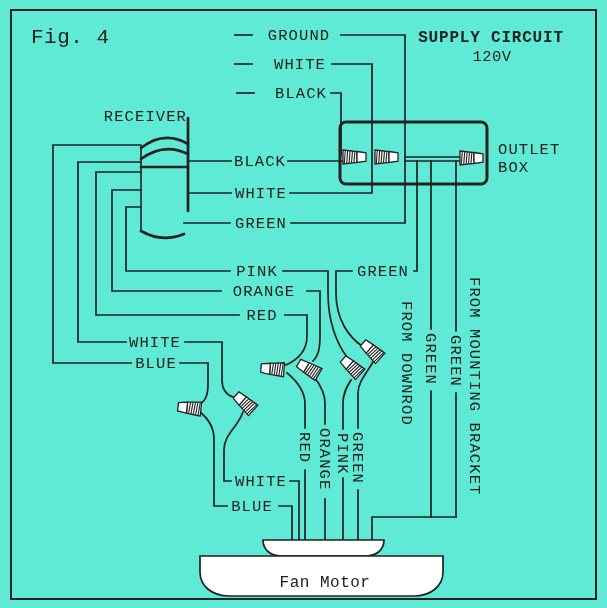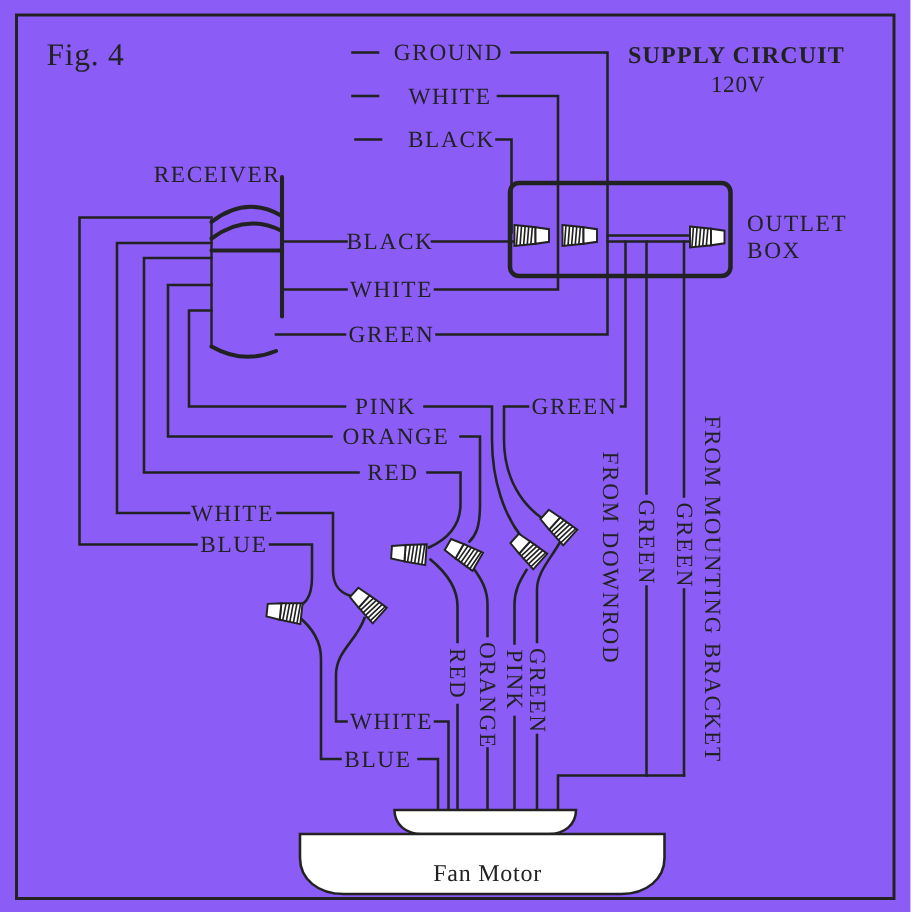--- a/index.html
+++ b/index.html
@@ -1,17 +1,17 @@
 <!DOCTYPE html>
 <html><head>
 <meta charset="utf-8">
 <style>
   html,body{margin:0;padding:0;background:#fff;}
-  #stage{position:relative;width:607px;height:608px;background:#8b5cf6;
-         font-family:Liberation Serif, serif;}
+  #stage{position:relative;width:607px;height:608px;background:#5eead4;
+         font-family:Liberation Mono, monospace;}
   svg{display:block;}
   .wire{stroke:#222;fill:none;stroke-width:1.7;stroke-linecap:square;stroke-linejoin:miter;}
   .heavy{stroke:#222;fill:none;stroke-width:2.7;stroke-linecap:round;}
   .thin{stroke:#222;fill:none;stroke-width:1.6;}
   .frame{stroke:#222;fill:none;stroke-width:2;}
   .obox{stroke:#222;fill:none;stroke-width:3;}
   .shape{stroke:#222;fill:#fff;stroke-width:1.7;}
   .nutline{stroke:#222;}
   text{fill:#222;}
   .lbl{font-size:15.5px;letter-spacing:1.1px;}

